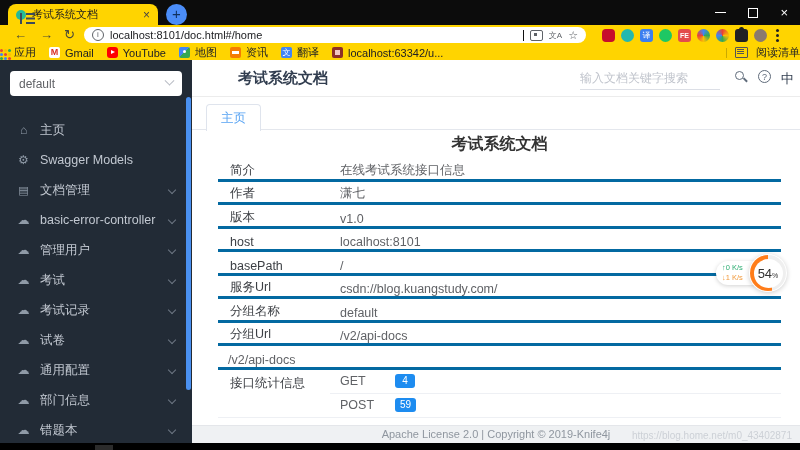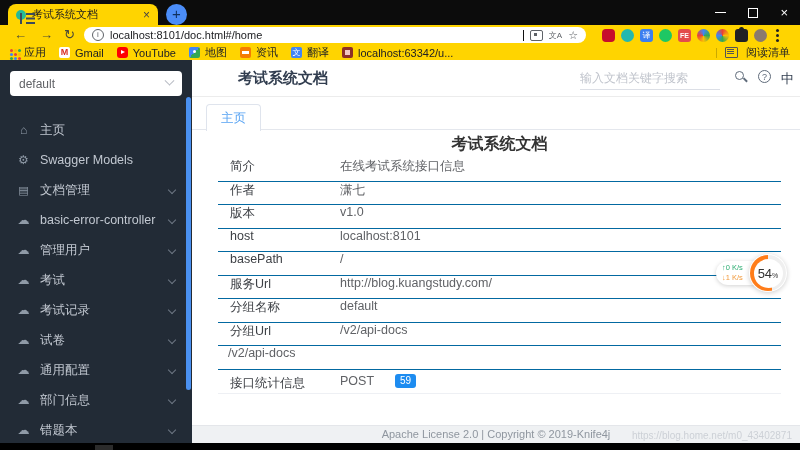--- a/index.html
+++ b/index.html
@@ -37,21 +37,21 @@
   .ext-blue{background:#3b7ef0;border-radius:3px;color:#fff;font-size:8px;line-height:13px;text-align:center;}
   .ext-green{background:#1ec764;}
   .ext-fe{background:#e34c4c;border-radius:3px;color:#fff;font-size:7px;font-weight:bold;line-height:13px;text-align:center;}
   .ext-drive{background:conic-gradient(#4285f4,#34a853,#fbbc05,#ea4335,#4285f4);}
   .ext-photos{background:conic-gradient(#ea4335,#fbbc05,#34a853,#4285f4,#ea4335);}
   .ext-puzzle{background:#202124;border-radius:3px;position:relative;}
   .ext-puzzle::after{content:"";position:absolute;left:4px;top:-2px;width:5px;height:5px;border-radius:50%;background:#202124;}
   .ext-avatar{background:#8a7a6d;}
   .ext-menu{width:3px;height:3px;border-radius:50%;background:#202124;box-shadow:0 -5px 0 #202124,0 5px 0 #202124;margin:0 3px;}
   .bookmarks{position:absolute;left:0;top:45px;width:800px;height:15px;background:#ffd400;
-             display:flex;align-items:flex-end;padding:0 10px;box-sizing:border-box;gap:9px;font-size:11px;color:#202124;}
+             display:flex;align-items:flex-end;padding:0 0;box-sizing:border-box;gap:9px;font-size:11px;color:#202124;}
   .bm{display:flex;align-items:center;gap:5px;white-space:nowrap;}
   .bicon{width:11px;height:11px;border-radius:2px;display:inline-block;position:relative;flex:0 0 auto;}
   .bicon-apps{width:3px;height:3px;border-radius:50%;background:#ea4335;
     box-shadow:4px 0 0 #fbbc05,8px 0 0 #34a853,0 4px 0 #4285f4,4px 4px 0 #ea4335,8px 4px 0 #fbbc05,0 8px 0 #34a853,4px 8px 0 #4285f4,8px 8px 0 #ea4335;margin:-4px 6px 0 0;}
   .bicon-gmail{background:#fff;color:#d93025;font-weight:bold;font-size:9px;line-height:11px;text-align:center;}
   .bicon-gmail::before{content:"M";}
   .bicon-youtube{background:#f00;border-radius:3px;}
   .bicon-youtube::before{content:"";position:absolute;left:4px;top:3px;border-left:4px solid #fff;border-top:2.5px solid transparent;border-bottom:2.5px solid transparent;}
   .bicon-maps{background:linear-gradient(135deg,#4285f4 0 50%,#34a853 50% 100%);}
   .bicon-maps::before{content:"";position:absolute;left:4px;top:3px;width:3px;height:3px;border-radius:50%;background:#fff;}
@@ -98,21 +98,21 @@
            font-size:9px;color:#5f6b7a;text-align:center;line-height:13px;box-sizing:border-box;}
   .lang-ic{position:absolute;left:589px;top:10px;font-size:13px;color:#313d4f;}
   
   .tabbar{position:absolute;left:192px;top:97px;width:608px;height:33px;background:#fff;border-bottom:1px solid #e4e7ed;box-sizing:border-box;}
   .doc-tab{position:absolute;left:14px;top:7px;height:26px;padding:0 14px;background:#fff;
            border:1px solid #dfe4ed;border-bottom:none;border-radius:4px 4px 0 0;
            font-size:12.5px;color:#57a3f3;line-height:26px;z-index:2;}
   .content{position:absolute;left:192px;top:130px;width:608px;height:295px;background:#fff;overflow:hidden;}
   .doc-title{position:absolute;left:26px;top:4px;width:563px;text-align:center;font-size:16px;font-weight:bold;color:#333;}
   .infotable{position:absolute;left:26px;top:28px;width:563px;}
-  .irow{display:flex;align-items:flex-start;height:23.5px;border-bottom:1px solid #0369a1;box-sizing:border-box;}
+  .irow{display:flex;align-items:flex-end;height:23.5px;border-bottom:3px solid #0369a1;box-sizing:border-box;}
   .ilabel{width:112px;padding-left:12px;font-size:12.5px;color:#3c3f44;box-sizing:border-box;flex:0 0 auto;}
   .ivalue{padding-left:10px;font-size:12.5px;color:#606266;}
   .srow{display:flex;border-bottom:1px solid #eef0f4;}
   .srow .ilabel{padding-top:5px;}
   .statcol{flex:1;}
   .stat-row{display:flex;align-items:center;height:23px;padding-left:10px;}
   .stat-row + .stat-row{border-top:1px solid #eef0f4;}
   .method{width:55px;font-size:12.5px;color:#606266;}
   .badge{display:inline-block;min-width:10px;padding:1px 5px;background:#1d8cf0;color:#fff;font-size:10px;
          line-height:12px;border-radius:3px;text-align:center;}
@@ -338,41 +338,45 @@
             <span class="ivalue">localhost:8101</span>
           </div>
 
           <div class="irow">
             <span class="ilabel">basePath</span>
             <span class="ivalue">/</span>
           </div>
 
           <div class="irow">
             <span class="ilabel">服务Url</span>
-            <span class="ivalue">http://blog.kuangstudy.com/</span>
+            <span class="ivalue">csdn://blog.kuangstudy.com/</span>
           </div>
 
           <div class="irow">
             <span class="ilabel">分组名称</span>
             <span class="ivalue">default</span>
           </div>
 
           <div class="irow">
             <span class="ilabel">分组Url</span>
             <span class="ivalue">/v2/api-docs</span>
           </div>
 
           <div class="irow">
             <span class="ivalue">/v2/api-docs</span>
           </div>
         </div>
       <div class="srow">
         <span class="ilabel">接口统计信息</span>
         <span class="statcol">
 
+            <span class="stat-row">
+              <span class="method">GET</span>
+              <span class="badge">4</span>
+            </span>
 
             <span class="stat-row">
               <span class="method">POST</span>
               <span class="badge">59</span>
             </span>
           </span>
       </div>
     </div>
   </div>
 

